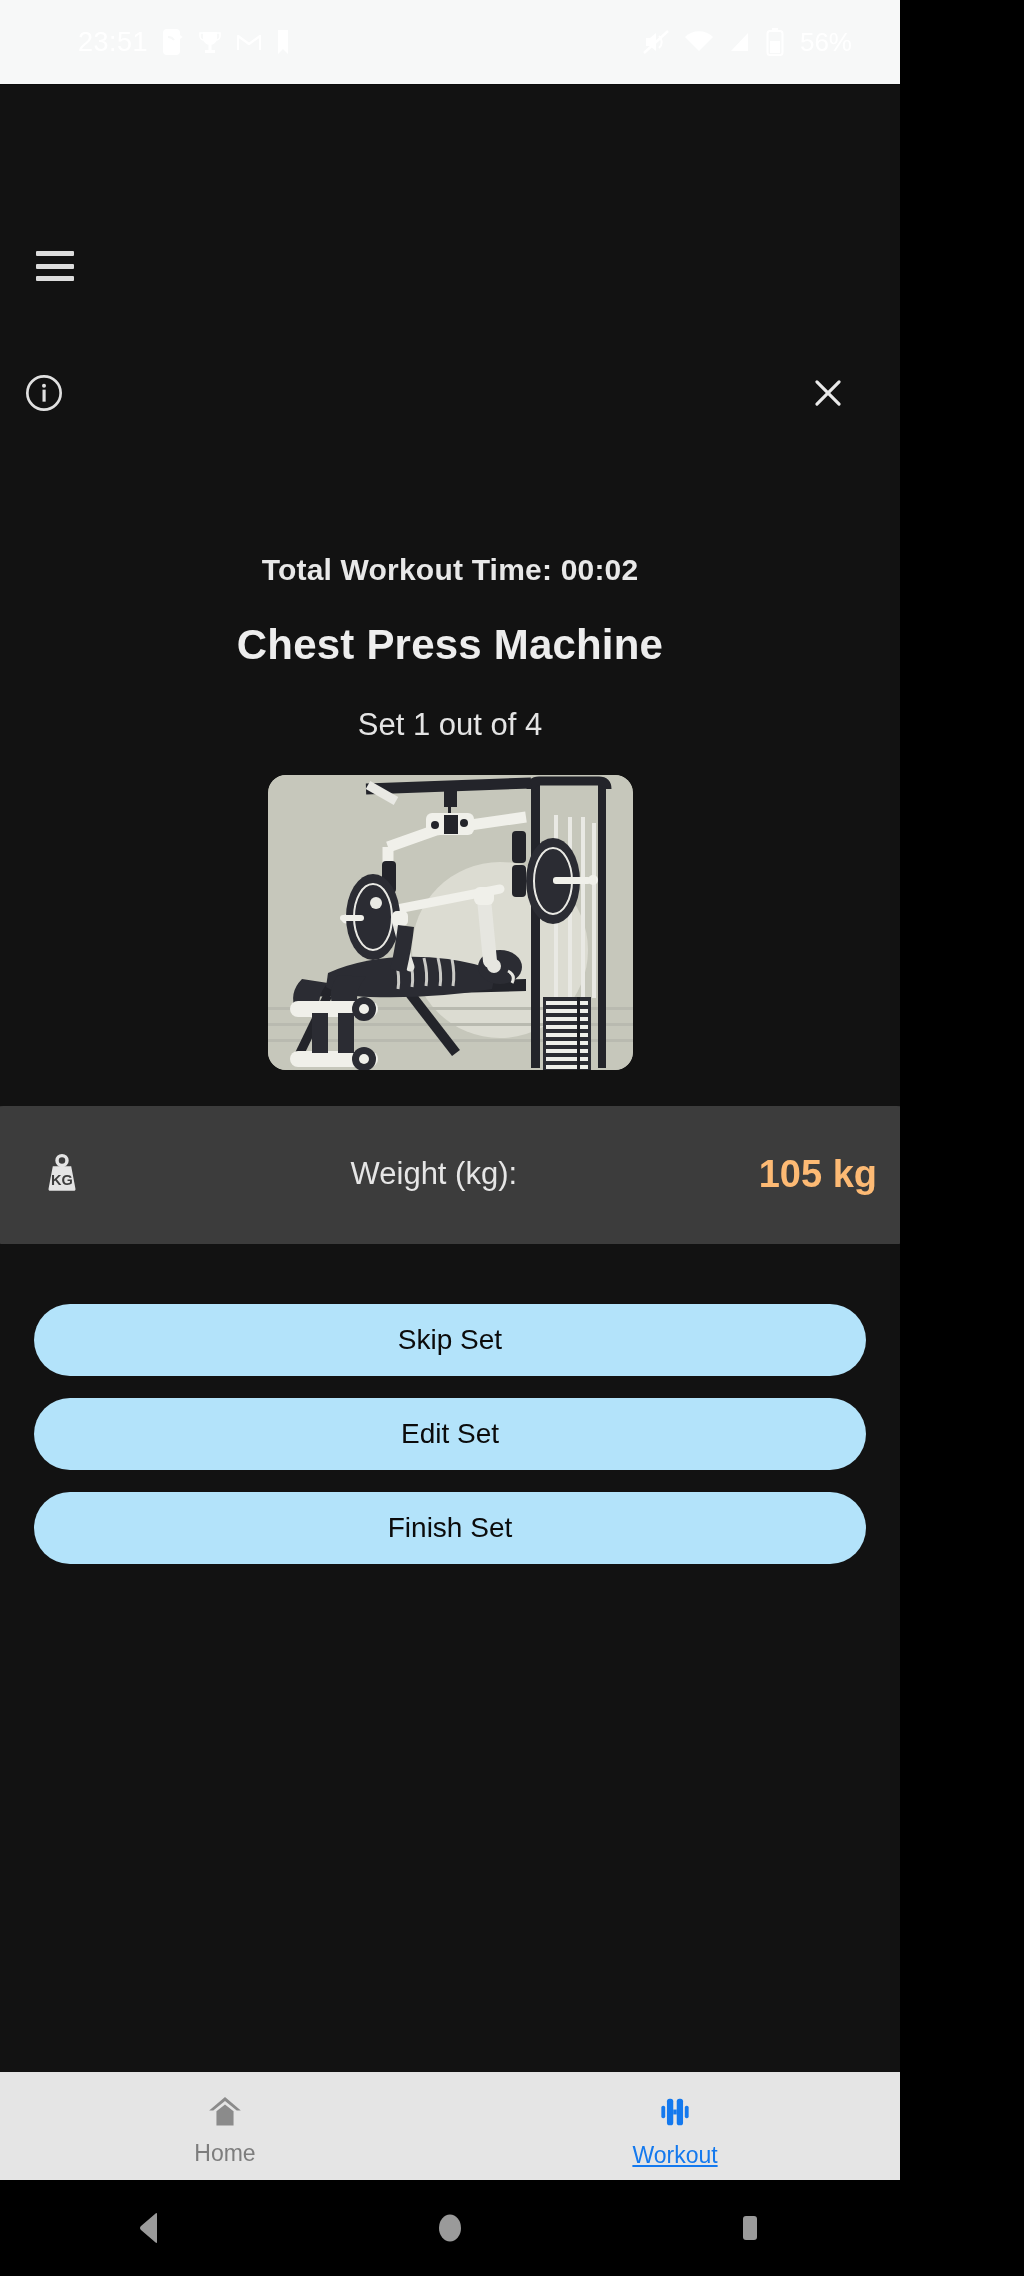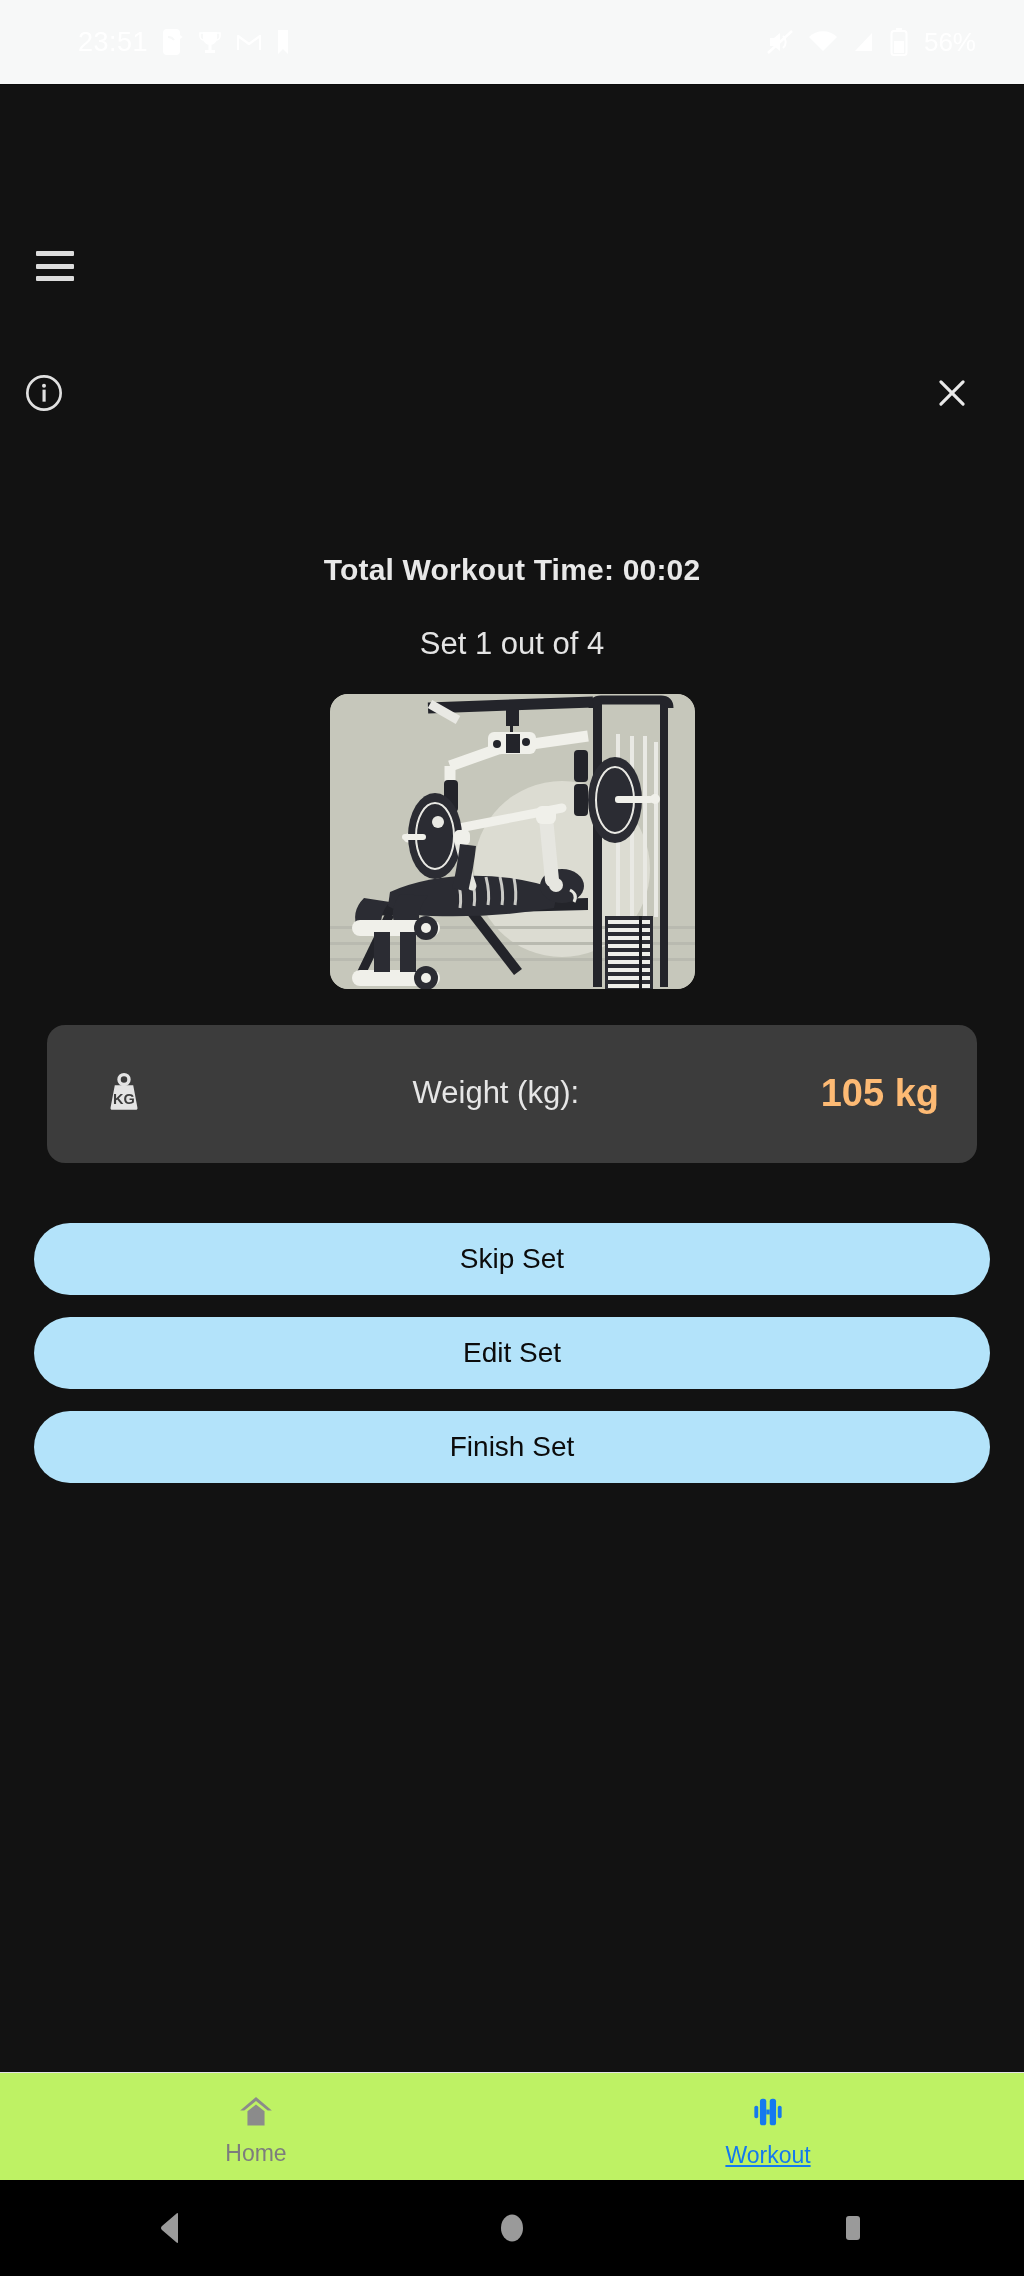--- a/index.html
+++ b/index.html
@@ -7,21 +7,21 @@
   html, body {
     width: 1024px;
     height: 2276px;
     background: #000;
     font-family: "Liberation Sans", sans-serif;
     overflow: hidden;
   }
 
   .device {
     position: relative;
-    width: 1024px;
+    width: 900px;
     height: 2276px;
     background: #121212;
     display: flex;
     flex-direction: column;
   }
 
   
   .status-bar {
     height: 85px;
     background: #f7f8f8;
@@ -219,21 +219,21 @@
     font-family: "Liberation Sans", sans-serif;
     display: flex;
     align-items: center;
     justify-content: center;
     cursor: pointer;
   }
 
   
   .bottom-nav {
     height: 108px;
-    background: #bef264;
+    background: #e5e5e5;
     display: flex;
     align-items: stretch;
     flex: 0 0 auto;
     border-top: 1px solid #e3e3e3;
   }
   .nav-item {
     flex: 1 1 50%;
     display: flex;
     flex-direction: column;
     align-items: center;
@@ -335,20 +335,21 @@
         <svg width="38" height="38" viewBox="0 0 24 24">
           <line x1="5" y1="5" x2="19" y2="19" stroke="#e9e9e9" stroke-width="2" stroke-linecap="round"></line>
           <line x1="19" y1="5" x2="5" y2="19" stroke="#e9e9e9" stroke-width="2" stroke-linecap="round"></line>
         </svg>
       </div>
     </div>
 
     <div class="content">
 
       <div class="total-time">Total Workout Time: 00:02</div>
+      <div class="exercise-title">Chest Press Machine</div>
       <div class="set-counter">Set 1 out of 4</div>
 
       <div class="exercise-image">
         <svg viewBox="0 0 365 295" preserveAspectRatio="xMidYMid slice">
           <defs>
             <clipPath id="clipImg">
                 <rect x="0" y="0" width="365" height="295" rx="18"></rect>
               </clipPath>
           </defs>
           <g clip-path="url(#clipImg)">

